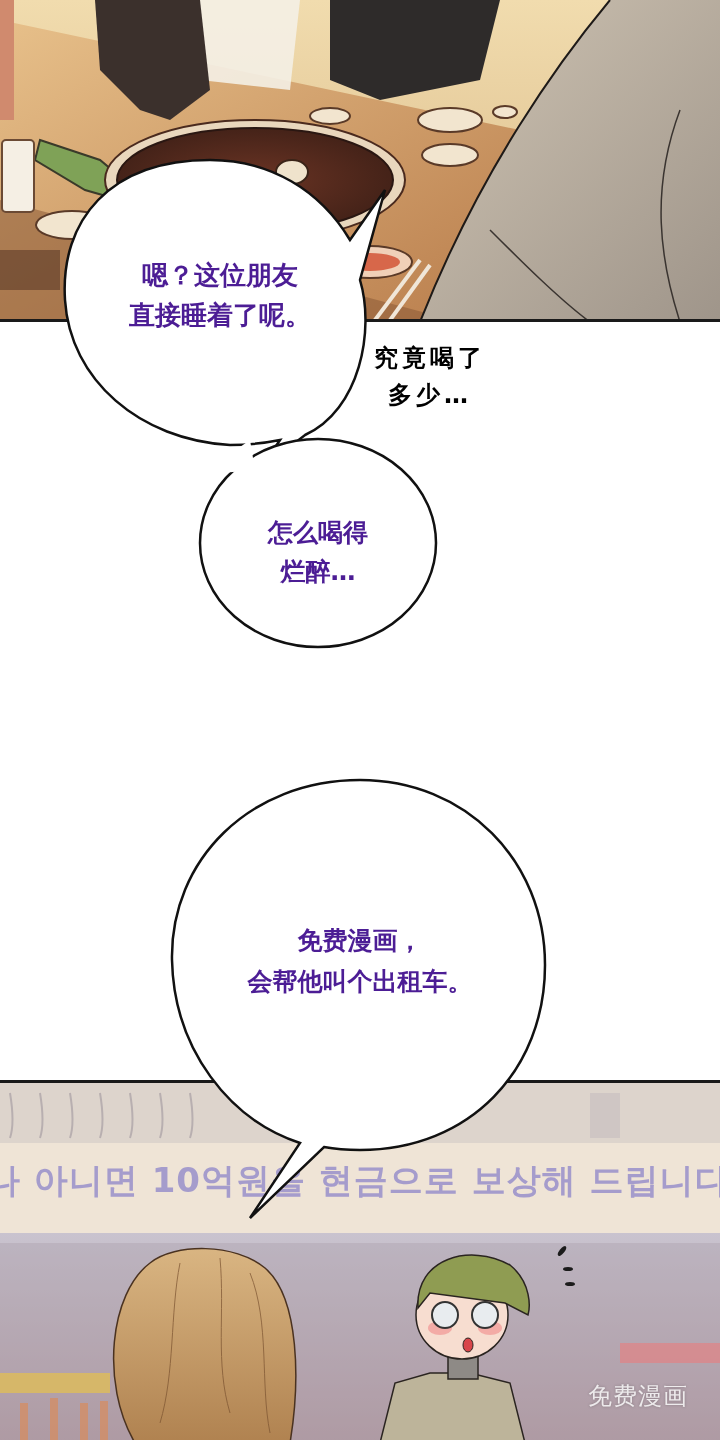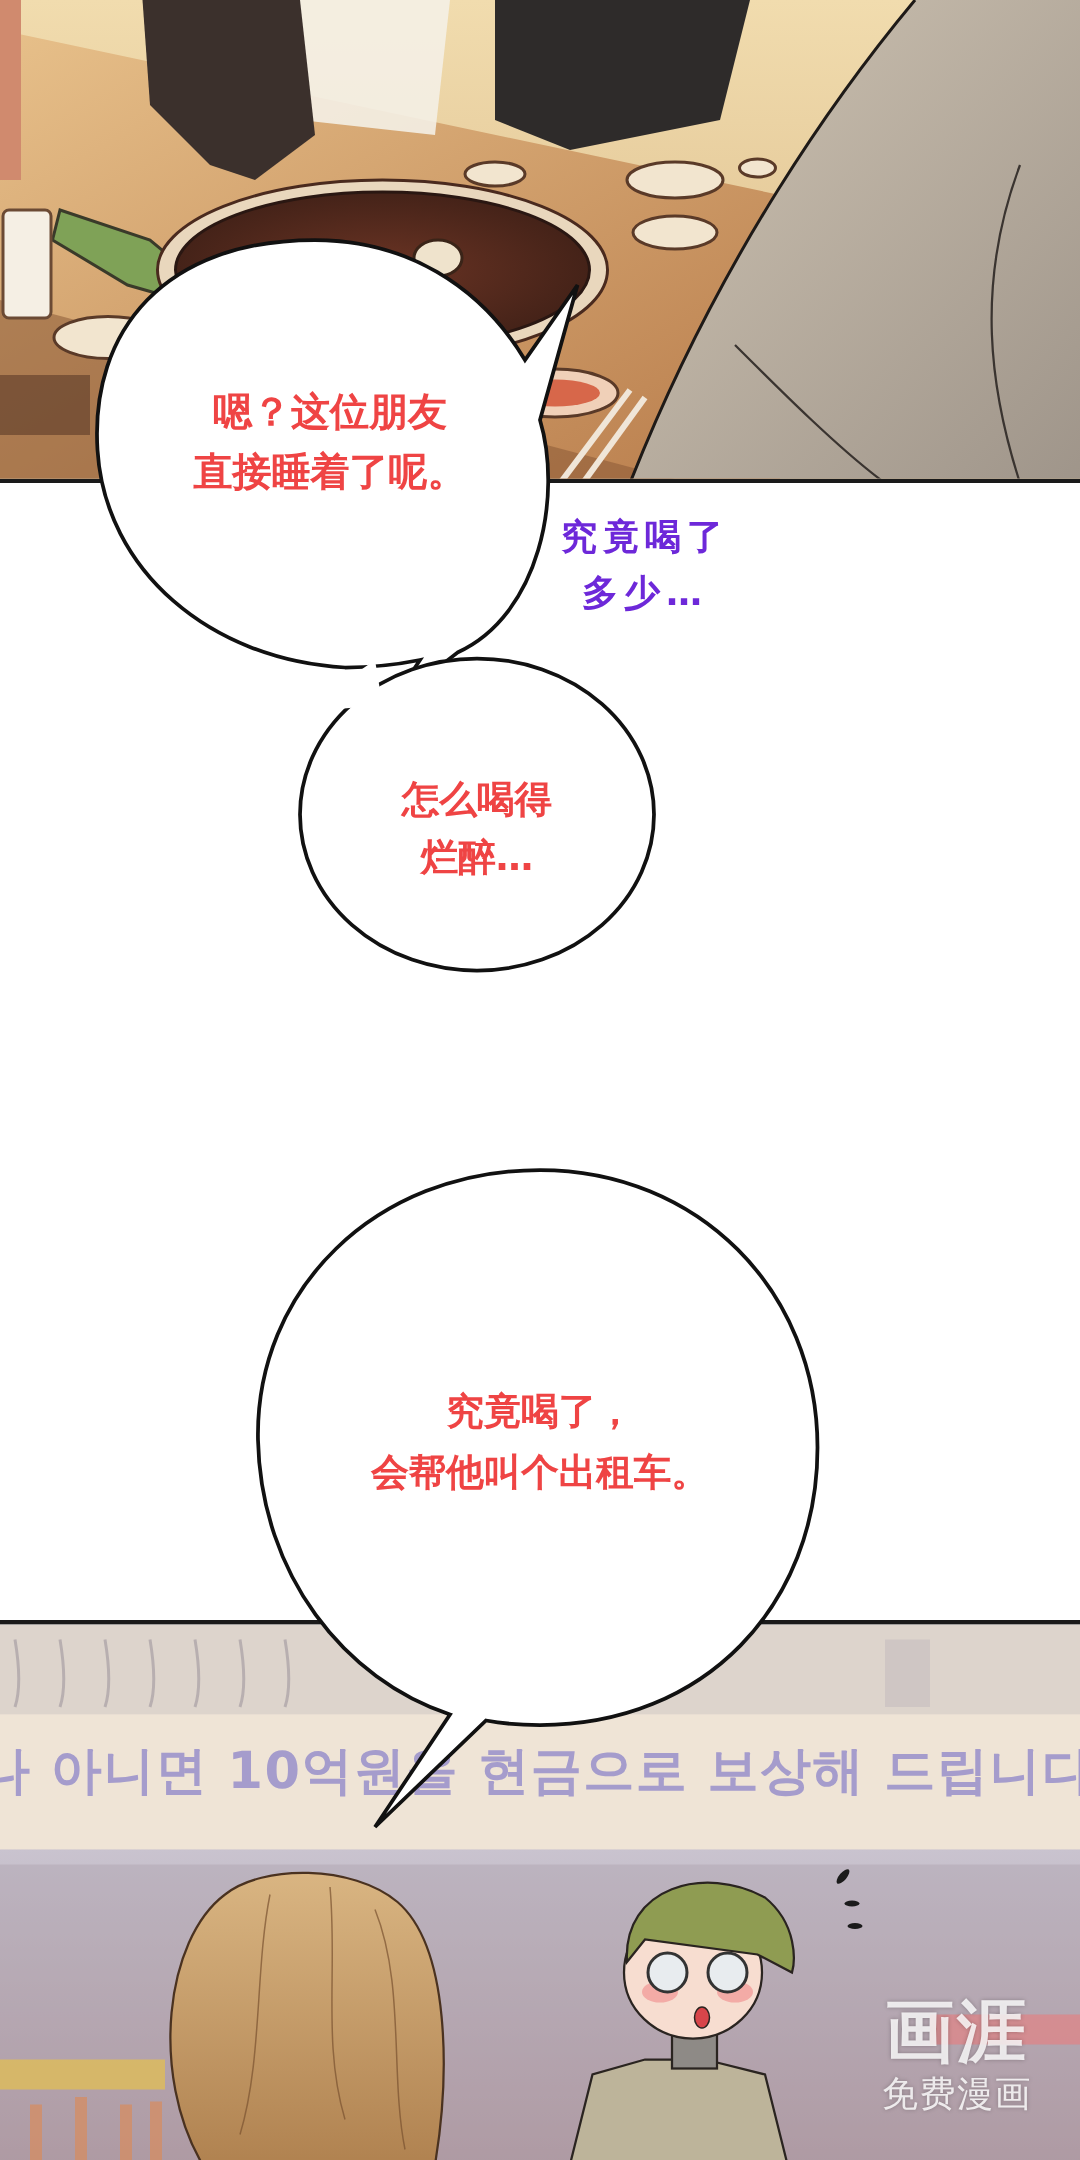--- a/index.html
+++ b/index.html
@@ -8,29 +8,29 @@
 
     .panel { position: absolute; left: 0; width: 720px; overflow: hidden; }
     .panel-top { top: 0; height: 322px; border-bottom: 3px solid #1a1a1a; }
     .panel-bottom { top: 1080px; height: 360px; border-top: 3px solid #1a1a1a; }
 
     svg { display: block; }
 
     .bubble-text {
       position: absolute;
       text-align: center;
-      color: #ef4444;
+      color: #4c1d95;
       font-weight: bold;
       font-family: "DejaVu Sans", sans-serif;
       white-space: pre-line;
       line-height: 1.5;
     }
     .sfx-text {
       position: absolute;
-      color: #6d28d9;
+      color: #000000;
       font-weight: bold;
       font-family: "DejaVu Sans", sans-serif;
       white-space: pre-line;
       line-height: 1.55;
       letter-spacing: 4px;
       text-align: center;
     }
     .watermark {
       position: absolute;
       right: 32px;
@@ -170,21 +170,20 @@
       <ellipse cx="568" cy="186" rx="5" ry="2"></ellipse>
       <ellipse cx="570" cy="201" rx="5" ry="2"></ellipse>
     </g>
   </svg>
 
   <div style="position:absolute; left:-14px; top:75px; width:760px; font-size:34px; font-weight:bold; color:#a59ccc; letter-spacing:1px; white-space:nowrap;">
     <span>나 아니면 10억원을 현금으로 보상해 드립니다.</span>
   </div>
 
   <div class="watermark">
-    <div class="wm-title">画涯</div>
     <div class="wm-sub">免费漫画</div>
   </div>
 </div>
 
 <svg width="720" height="1440" viewBox="0 0 720 1440" style="position:absolute; left:0; top:0;">
 
   <g>
     <path d="M210,160 C110,160 60,220 65,300 C70,380 140,440 230,445 C245,445 260,444 280,440 L260,470 L305,435 C360,410 375,330 360,280 L385,190 L350,240 C320,190 270,160 210,160 Z" fill="#ffffff" stroke="#111" stroke-width="2.5"></path>
   </g>
 
@@ -200,14 +199,14 @@
 
 <div class="bubble-text" style="left:85px; top:255px; width:270px; font-size:26px; line-height:1.55;">嗯？这位朋友
 直接睡着了呢。</div>
 
 <div class="sfx-text" style="left:345px; top:340px; width:170px; font-size:24px;">究竟喝了
 多少…</div>
 
 <div class="bubble-text" style="left:218px; top:514px; width:200px; font-size:25px; line-height:1.55;">怎么喝得
 烂醉…</div>
 
-<div class="bubble-text" style="left:185px; top:920px; width:350px; font-size:25px; line-height:1.65;">究竟喝了，
+<div class="bubble-text" style="left:185px; top:920px; width:350px; font-size:25px; line-height:1.65;">免费漫画，
 会帮他叫个出租车。</div>
 
 </body></html>

